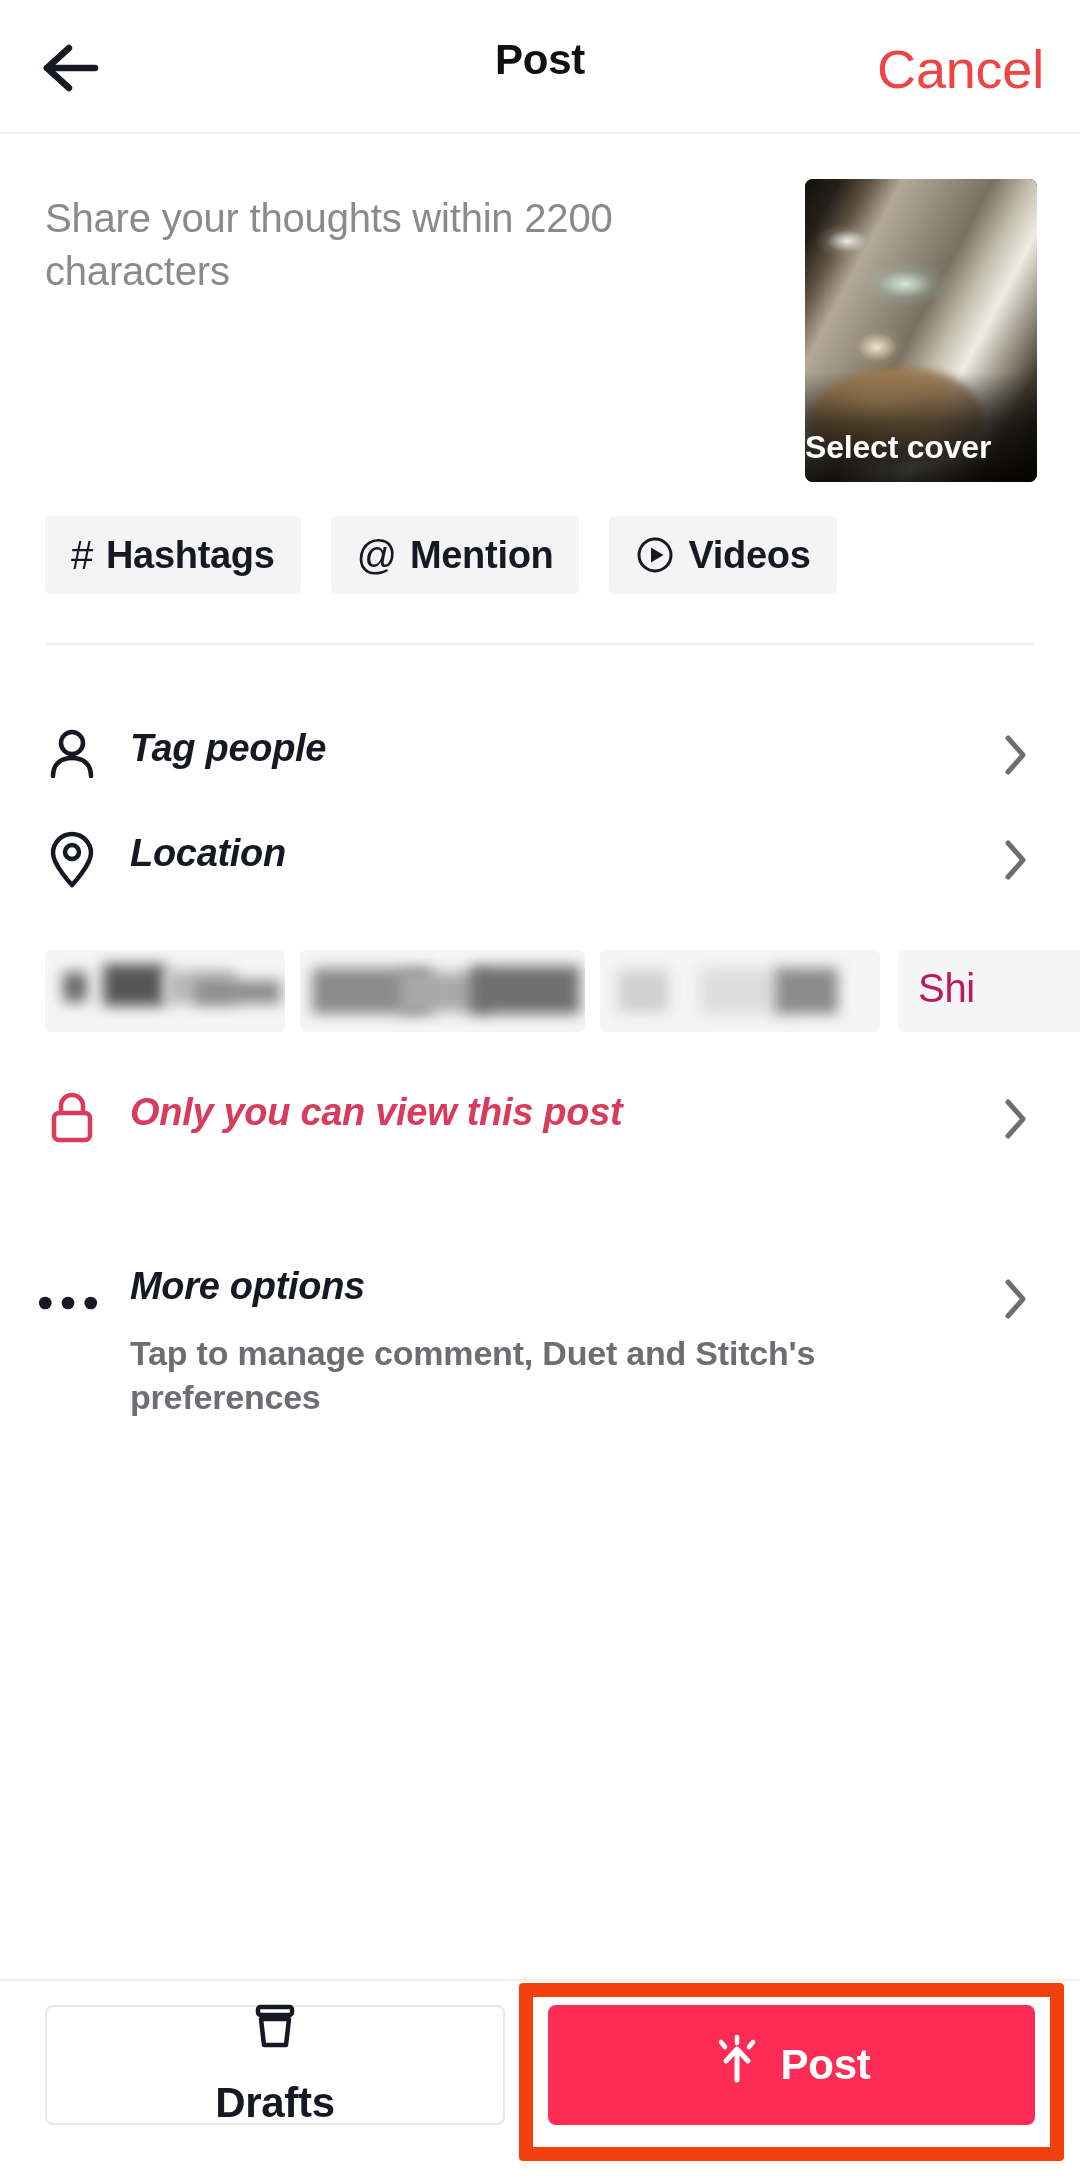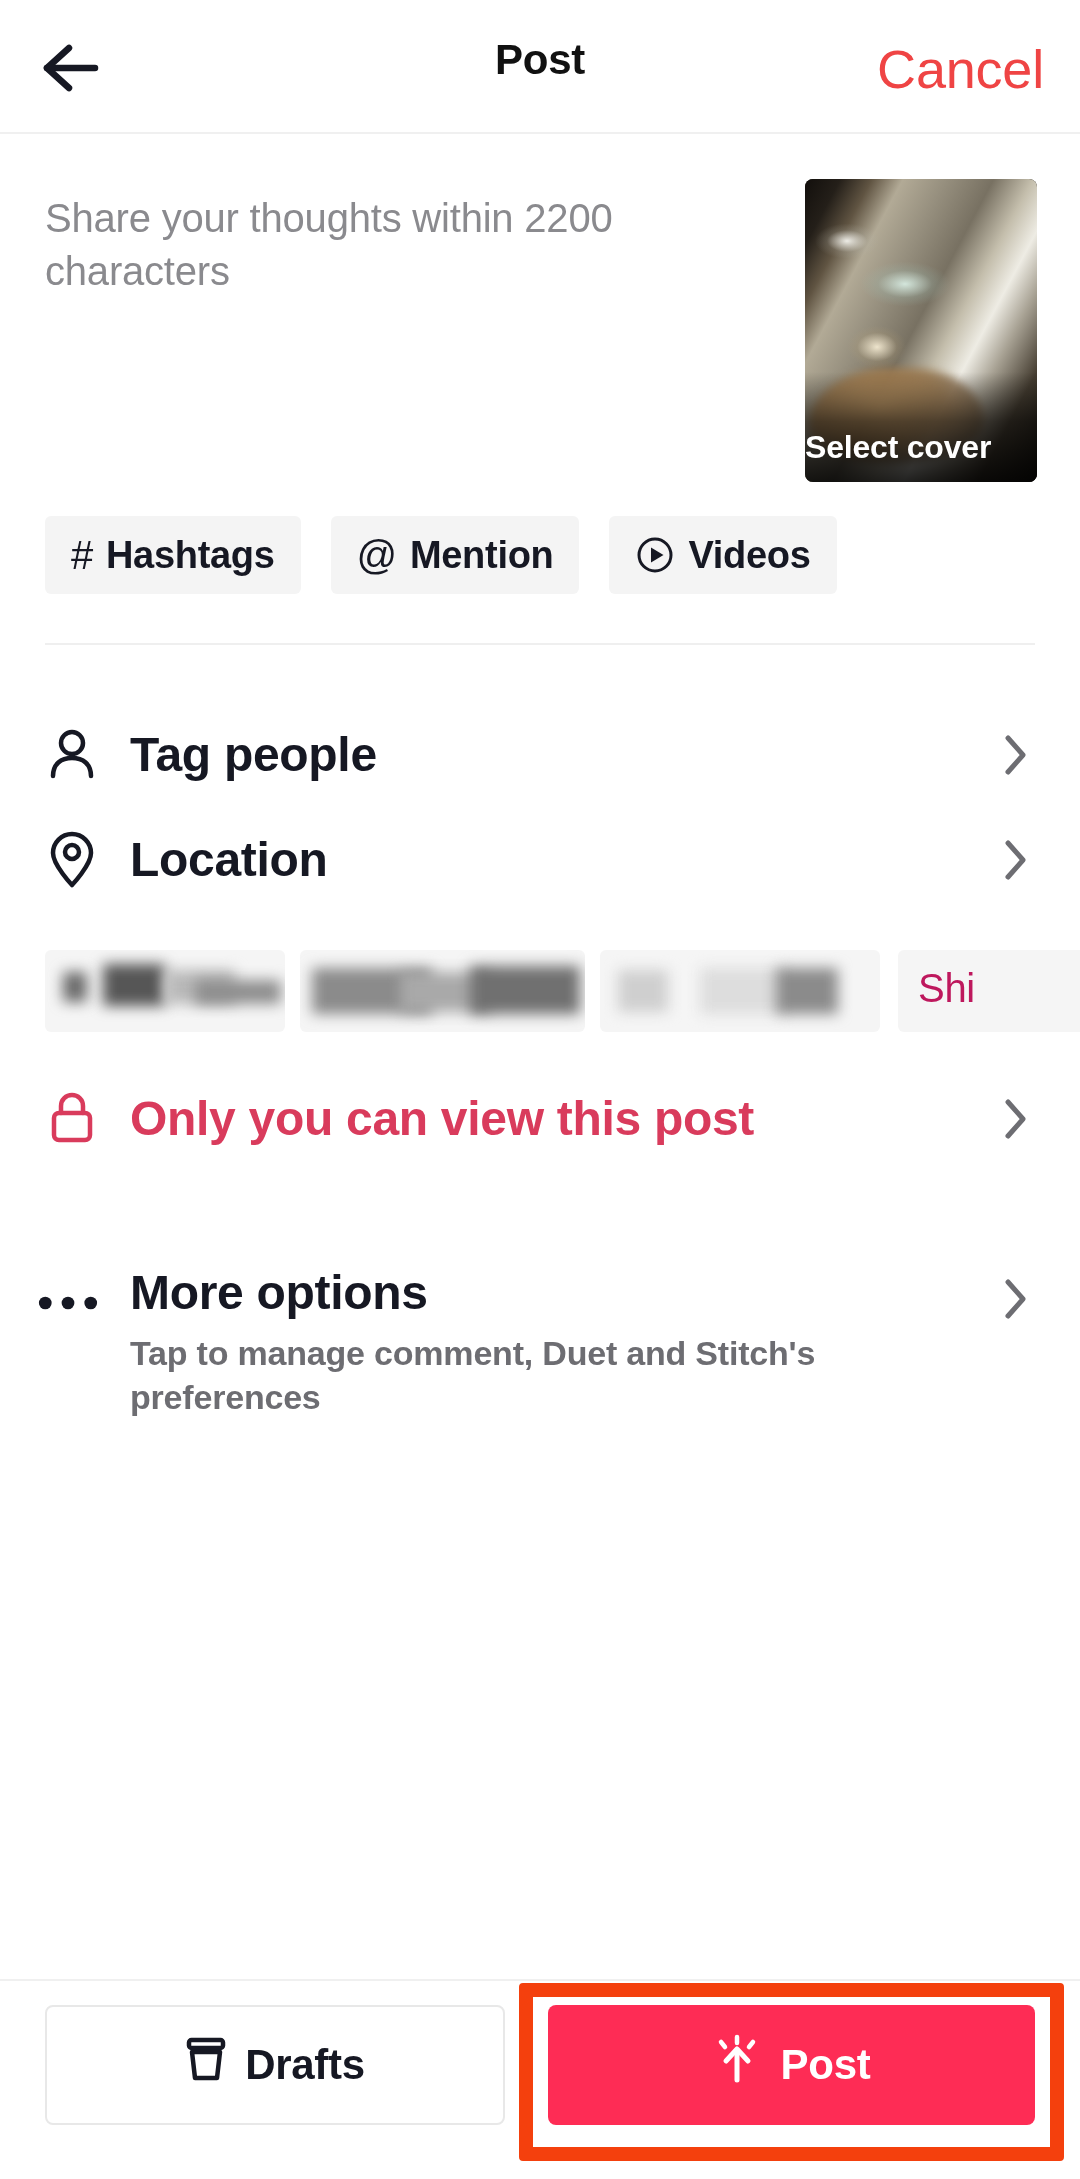--- a/index.html
+++ b/index.html
@@ -174,24 +174,25 @@
   }
   .opt-icon {
     position: absolute;
     left: 42px;
     width: 60px; height: 60px;
     display: flex; align-items: center; justify-content: center;
   }
   .opt-label {
     position: absolute;
     left: 130px;
-    font-size: 48px;
+    font-size: 38px;
     font-weight: bold;
     color: #161823;
     letter-spacing: -0.3px;
+    font-style: italic;
   }
   .opt-label.danger { color: #d93b5c; }
   .opt-sub {
     position: absolute;
     left: 130px;
     width: 720px;
     font-size: 34px;
     line-height: 1.28;
     color: #6d6d72;
     letter-spacing: -0.2px;
@@ -244,20 +245,21 @@
     border-radius: 8px;
     background: #ffffff;
     display: flex;
     align-items: center;
     justify-content: center;
     gap: 18px;
     font-size: 42px;
     font-weight: bold;
     color: #161823;
     letter-spacing: -0.3px;
+    flex-direction: column;
   }
   .post-btn {
     position: absolute;
     left: 548px; top: 24px;
     width: 487px; height: 120px;
     background: #fe2c55;
     border-radius: 8px;
     display: flex;
     align-items: center;
     justify-content: center;

